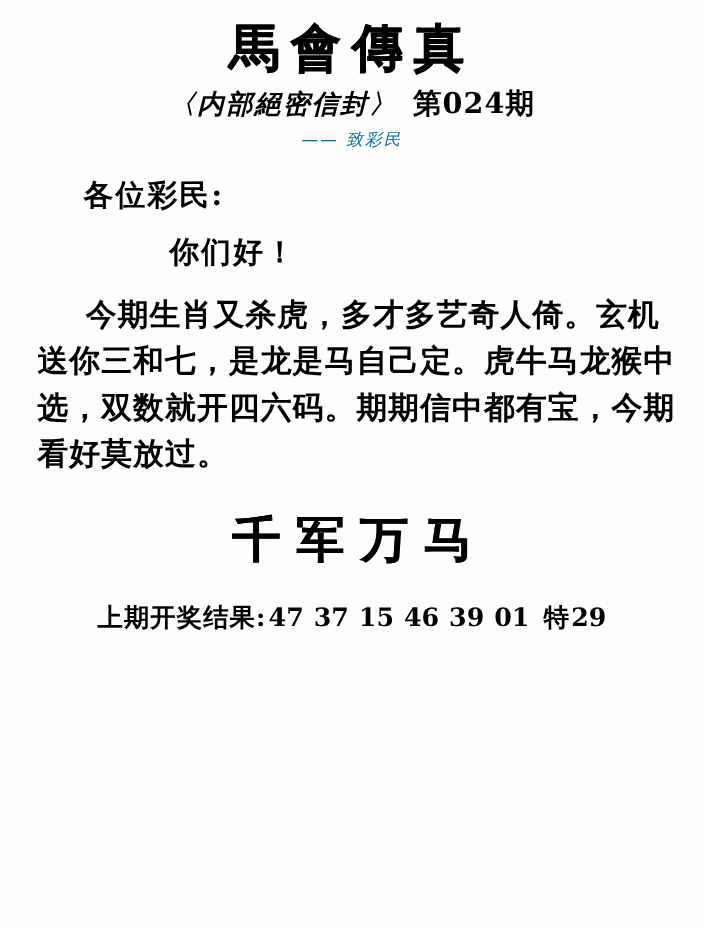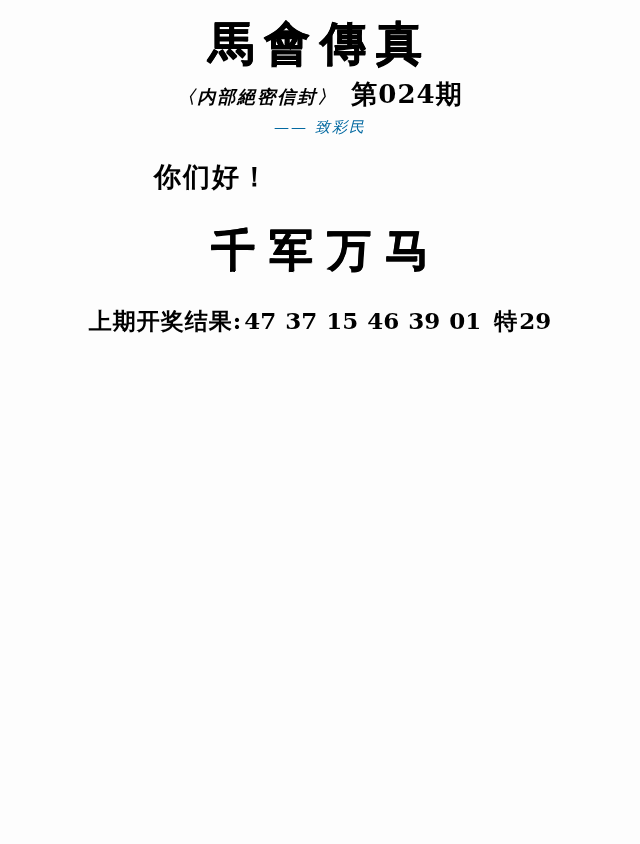--- a/index.html
+++ b/index.html
@@ -37,21 +37,21 @@
   .subtitle-row {
     text-align: center;
     margin-top: 8px;
     font-size: 25px;
     font-weight: bold;
     letter-spacing: 1px;
     white-space: nowrap;
   }
   .subtitle-row .brackets {
     font-style: italic;
-    font-size: 18px;
+    font-size: 24px;
     letter-spacing: 2px;
   }
   .subtitle-row .issue {
     margin-left: 14px;
     font-size: 26px;
     letter-spacing: 1px;
   }
   .dedication {
     text-align: center;
     margin-top: 6px;
@@ -124,21 +124,23 @@
 
   <div class="title">馬會傳真</div>
 
   <div class="subtitle-row">
     <span class="brackets">〈内部絕密信封〉</span><span class="issue">第024期</span>
   </div>
 
   <div class="dedication">—— 致彩民</div>
 
   <div class="body-block">
+    <div class="salutation">各位彩民:</div>
     <div class="greeting">你们好！</div>
+    <div class="para indent">今期生肖又杀虎，多才多艺奇人倚。玄机送你三和七，是龙是马自己定。虎牛马龙猴中选，双数就开四六码。期期信中都有宝，今期看好莫放过。</div>
   </div>
 
   <div class="slogan">千军万马</div>
 
   <div class="result-line">
     <span class="label">上期开奖结果:</span><span class="nums"><span>47</span><span>37</span><span>15</span><span>46</span><span>39</span><span>01</span></span><span class="special-label">特</span><span class="special-num">29</span>
   </div>
 
 </div>
 

